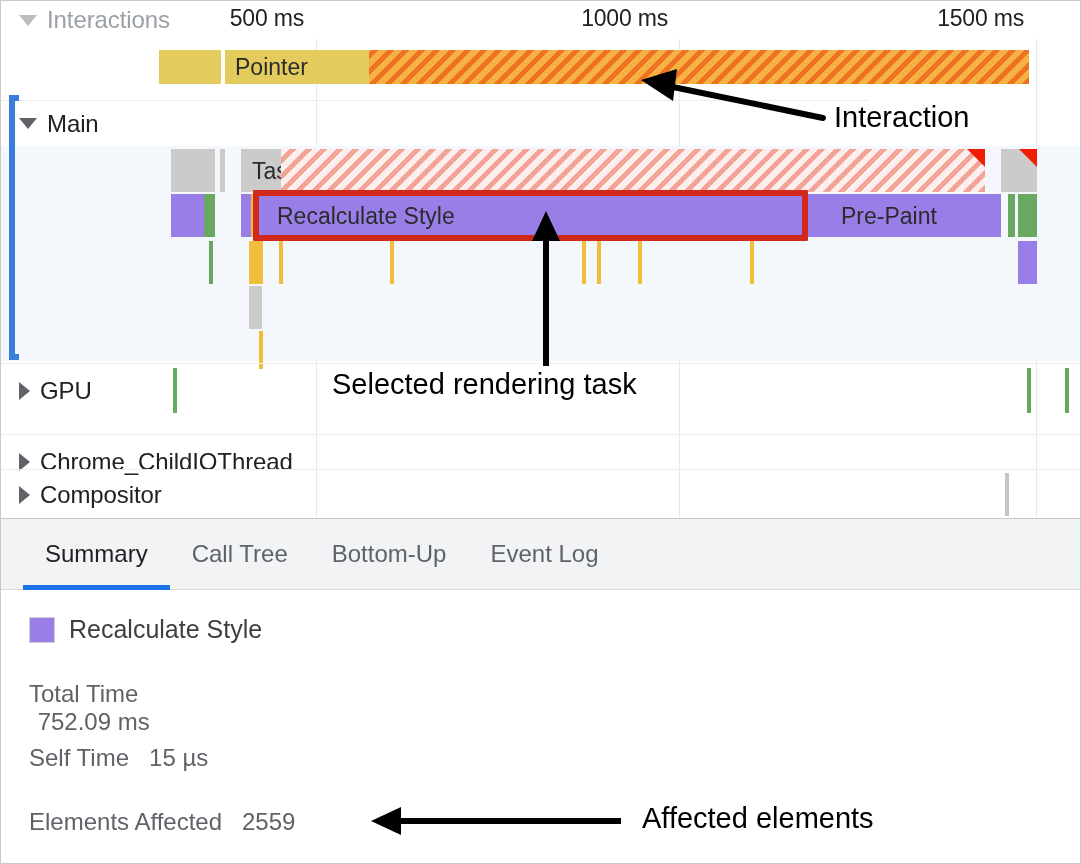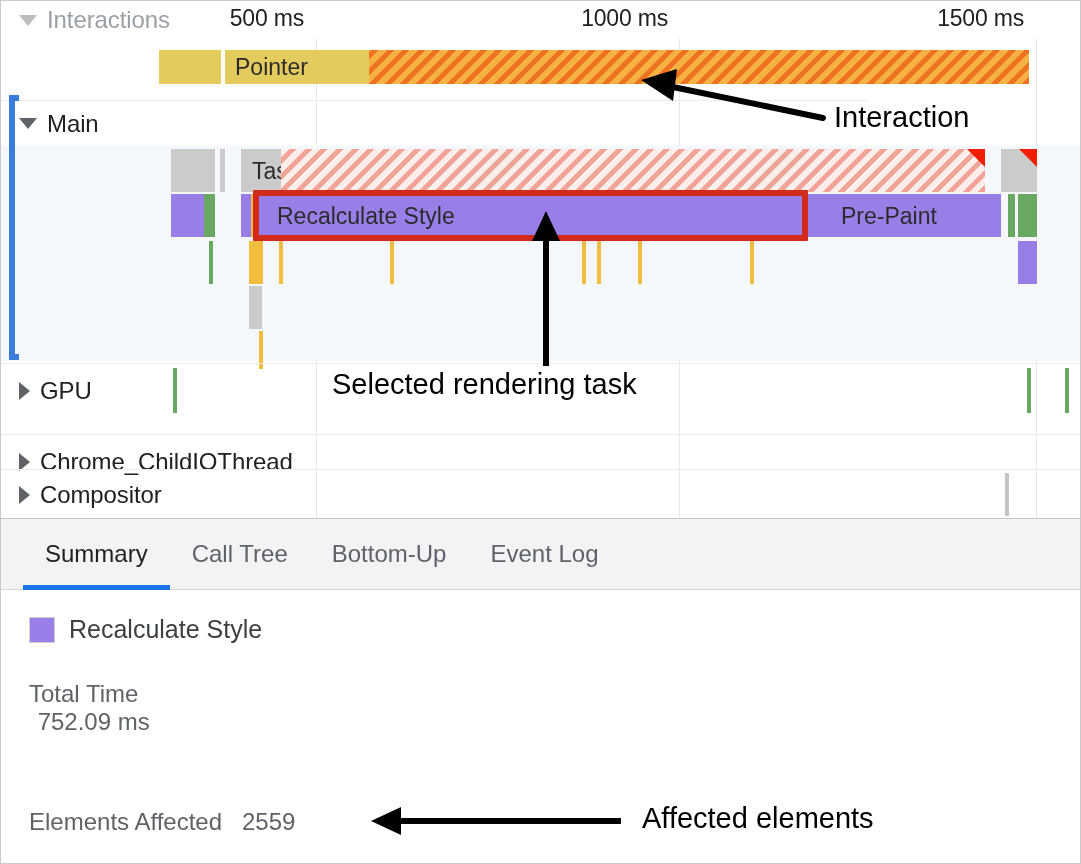--- a/index.html
+++ b/index.html
@@ -399,20 +399,24 @@
       <div class="sum-row" style="top:25px;">
         <span class="swatch"></span>
         <span class="sum-title">Recalculate Style</span>
       </div>
 
       <div class="sum-row" style="top:90px;flex-direction:column;">
         <span class="sum-key">Total Time</span>
         <span class="sum-val">752.09 ms</span>
       </div>
 
+      <div class="sum-row" style="top:154px;">
+        <span class="sum-key">Self Time</span>
+        <span class="sum-val">15 µs</span>
+      </div>
 
       <div class="sum-row" style="top:218px;">
         <span class="sum-key">Elements Affected</span>
         <span class="sum-val">2559</span>
       </div>
 
     </div>
   </div>
 
   <div id="anno-layer">

